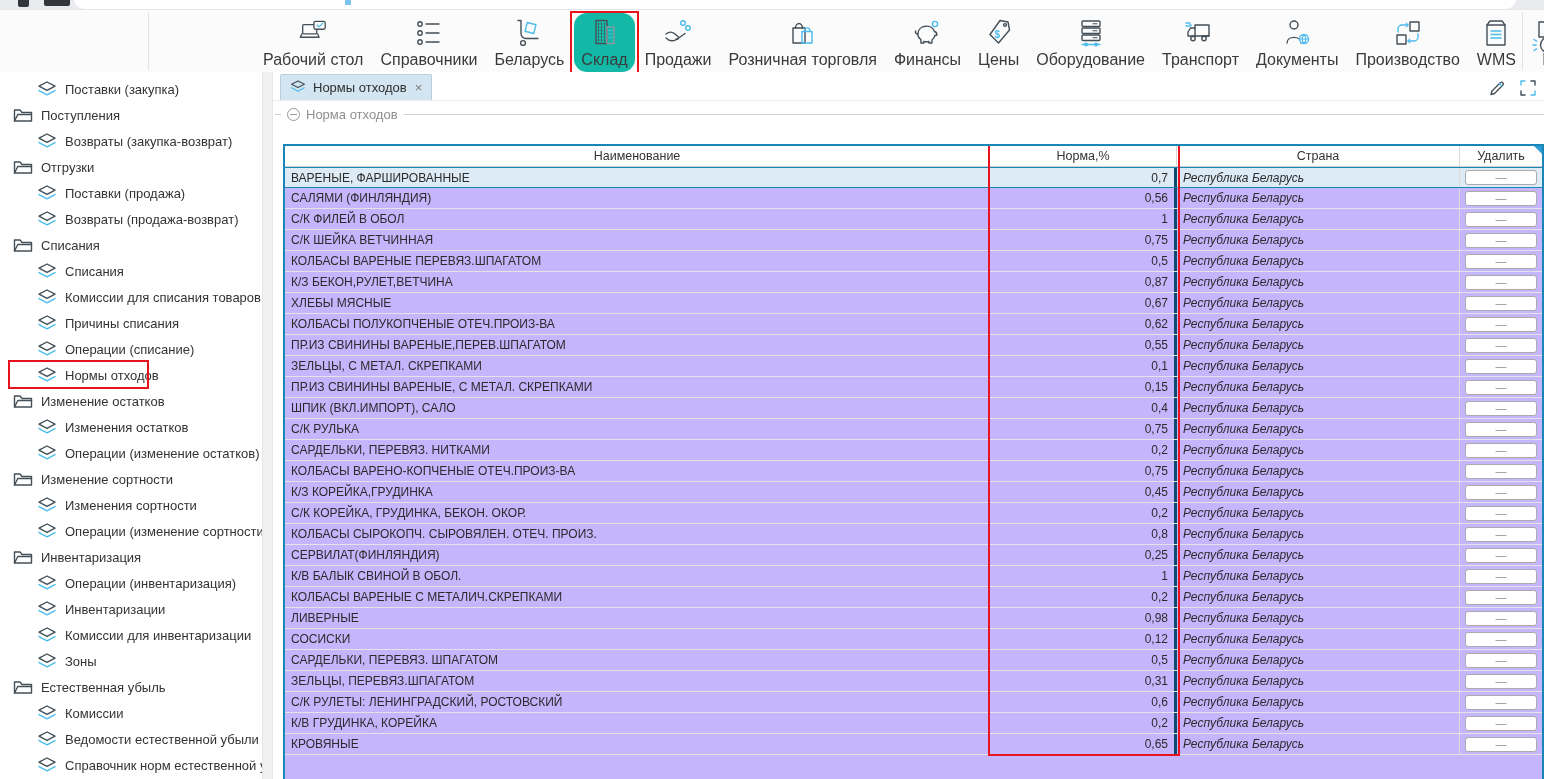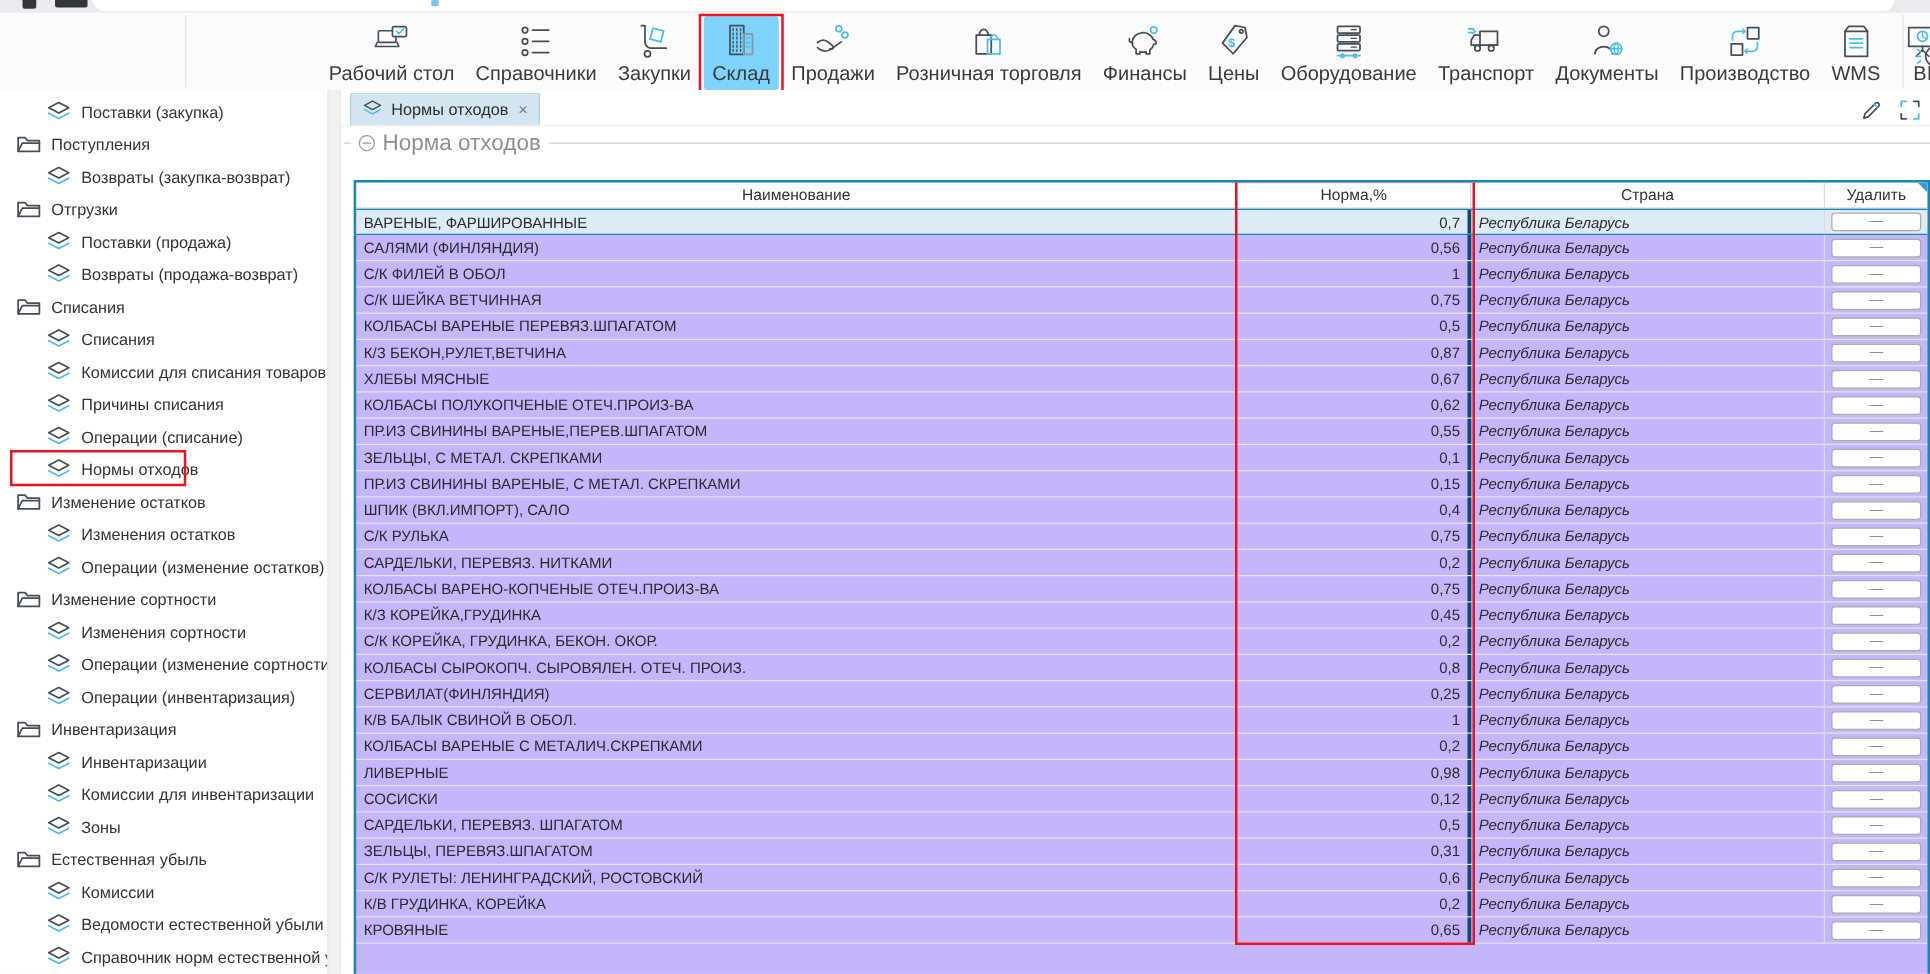--- a/index.html
+++ b/index.html
@@ -15,21 +15,21 @@
   #browser-strip .addr{position:absolute;left:74px;top:-12px;right:28px;height:21px;background:#fff;border-radius:10px;}
   #browser-strip .mark{position:absolute;left:345px;top:0;width:6px;height:5px;background:#79c3ef;border-radius:1px;}
   
   #toolbar{position:absolute;left:0;top:9px;width:1544px;height:62px;background:#fbfbfb;
     border-top:1px solid #e4e6e9;border-bottom:1px solid #e1e1e1;box-sizing:content-box;}
   #logo{position:absolute;left:21px;top:11px;width:36px;height:36px;}
   .tb-sep{position:absolute;top:2px;width:1px;height:58px;background:#e4e4e4;}
   #tb-sep-1{left:148px;} #tb-sep-2{left:1522px;}
   #tb-items{position:absolute;left:256px;top:3px;display:flex;gap:3px;align-items:flex-start;}
   .tb-item{display:flex;flex-direction:column;align-items:center;padding:4px 7px 3px;border-radius:3px;cursor:pointer;position:relative;}
-  .tb-item.selected{background:#7dd3fc;}
+  .tb-item.selected{background:#14b8a6;border-radius:13px;}
   .tb-item.selected::after{content:"";position:absolute;inset:-2px -4px;border:2px solid #e8131f;pointer-events:none;}
   .tb-icon{width:34px;height:32px;display:flex;align-items:center;justify-content:center;}
   .tb-icon svg{width:30px;height:30px;}
   .tb-label{font-size:16px;color:#3a3a3a;margin-top:2px;white-space:nowrap;}
   #edge-icon{position:absolute;left:1531px;top:22px;width:13px;height:28px;overflow:hidden;}
   #edge-icon svg{width:26px;height:26px;}
   
   svg *{fill:none;stroke:#444f57;stroke-width:1.4;stroke-linecap:round;stroke-linejoin:round;}
   svg .ac{stroke:#4cbcec;}
   svg .thin{stroke-width:1.1;}
@@ -48,21 +48,21 @@
   #content{position:absolute;left:273px;top:72px;width:1271px;height:707px;background:#fff;}
   #tabstrip{position:absolute;left:0;top:2px;width:100%;height:26px;border-bottom:1px solid #ececec;}
   #tab{position:absolute;left:7px;top:0;height:26px;display:inline-flex;align-items:center;gap:7px;padding:0 9px;
     background:#d3e5f1;border:1px solid #b9cfdd;border-bottom:none;border-radius:2px 2px 0 0;
     font-size:13px;color:#2e2e2e;box-sizing:border-box;cursor:pointer;}
   #tab svg{width:16px;height:13px;}
   .tab-close{color:#7a7a7a;font-size:13px;margin-left:1px;cursor:pointer;}
   #content-icons{position:absolute;right:7px;top:5px;display:flex;gap:13px;align-items:center;}
   #content-icons svg{width:18px;height:18px;cursor:pointer;}
   
-  #groupbox-row{position:absolute;left:0;top:31px;height:22px;width:100%;display:flex;align-items:center;color:#8f8f8f;font-size:18px;}
+  #groupbox-row{position:absolute;left:0;top:31px;height:22px;width:100%;display:flex;align-items:center;color:#8f8f8f;font-size:13px;}
   .gb-line{height:1px;background:#cfcfcf;}
   .gb-line.start{width:6px;margin-left:2px;}
   .gb-line.end{flex:1;}
   #collapse-icon{width:13px;height:13px;border:1px solid #9a9a9a;border-radius:50%;display:flex;align-items:center;justify-content:center;margin:0 6px;box-sizing:border-box;cursor:pointer;}
   #collapse-icon::before{content:"";width:7px;height:1px;background:#9a9a9a;}
   #groupbox-label{margin-right:6px;white-space:nowrap;}
   
   #table{position:absolute;left:10px;top:72px;width:1261px;height:703px;border:2px solid #1886b8;box-sizing:border-box;
     font-size:12px;color:#2b2b2b;background:#c4b5fd;overflow:hidden;}
   .thead{display:flex;height:21px;border-bottom:1px solid #cfcfcf;box-sizing:border-box;background:#fff;}
@@ -130,21 +130,21 @@
       <span class="tb-label">Справочники</span>
     </div>
     <div class="tb-item">
       <span class="tb-icon">
         <svg viewBox="0 0 30 30">
             <path d="M4,2.5 h3 v13 a5,5 0 0 0 5,5 h12"></path>
             <circle cx="9" cy="25" r="2.4"></circle>
             <rect class="ac" x="12" y="5.5" width="9" height="9" transform="rotate(14 16.5 10)"></rect>
           </svg>
       </span>
-      <span class="tb-label">Закупки</span>
+      <span class="tb-label">Беларусь</span>
     </div>
     <div class="tb-item selected">
       <span class="tb-icon">
         <svg viewBox="0 0 30 30">
             <rect x="6" y="2.5" width="11" height="23"></rect>
             <path class="thin" d="M8.5,5 v18 M11.5,5 v18 M14.5,5 v18" stroke-dasharray="1.6 1.7"></path>
             <rect x="17" y="9" width="7" height="16.5" style="stroke:#8a98a0"></rect>
             <path class="ac thin" d="M19,12.5 h3 M19,16 h3 M19,19.5 h3"></path>
           </svg>
       </span>
@@ -449,39 +449,39 @@
     <div class="side-item type-leaf">
 
       <span class="icn leaf-icon">
         <svg viewBox="0 0 20 16">
           <path d="M10,1 L18,5.2 10,9.4 2,5.2 Z"></path>
           <path class="ac" d="M2,9.6 L10,13.8 18,9.6"></path>
         </svg>
       </span>
       <span class="side-label">Операции (изменение сортности)</span>
     </div>
-    <div class="side-item type-leaf">
-
-      <span class="icn leaf-icon">
-        <svg viewBox="0 0 20 16">
-          <path d="M10,1 L18,5.2 10,9.4 2,5.2 Z"></path>
-          <path class="ac" d="M2,9.6 L10,13.8 18,9.6"></path>
-        </svg>
-      </span>
-      <span class="side-label">Операции (инвентаризация)</span>
-    </div>
     <div class="side-item type-folder">
       <span class="icn folder-icon">
         <svg viewBox="0 0 20 16">
           <path d="M1.5,14 V3 h5.5 l2,2.5 h9.5 V14 Z"></path>
           <path d="M1.5,14 L4.8,7.5 h13.7"></path>
         </svg>
       </span>
 
       <span class="side-label">Инвентаризация</span>
+    </div>
+    <div class="side-item type-leaf">
+
+      <span class="icn leaf-icon">
+        <svg viewBox="0 0 20 16">
+          <path d="M10,1 L18,5.2 10,9.4 2,5.2 Z"></path>
+          <path class="ac" d="M2,9.6 L10,13.8 18,9.6"></path>
+        </svg>
+      </span>
+      <span class="side-label">Операции (инвентаризация)</span>
     </div>
     <div class="side-item type-leaf">
 
       <span class="icn leaf-icon">
         <svg viewBox="0 0 20 16">
           <path d="M10,1 L18,5.2 10,9.4 2,5.2 Z"></path>
           <path class="ac" d="M2,9.6 L10,13.8 18,9.6"></path>
         </svg>
       </span>
       <span class="side-label">Инвентаризации</span>

